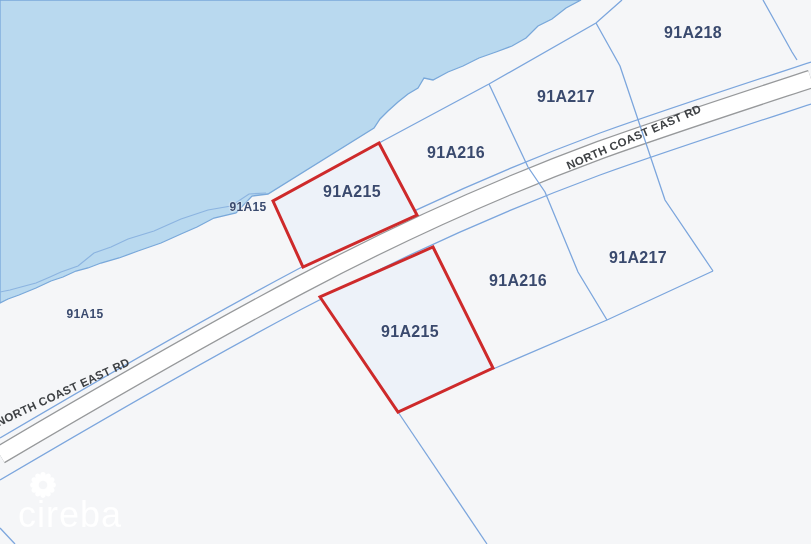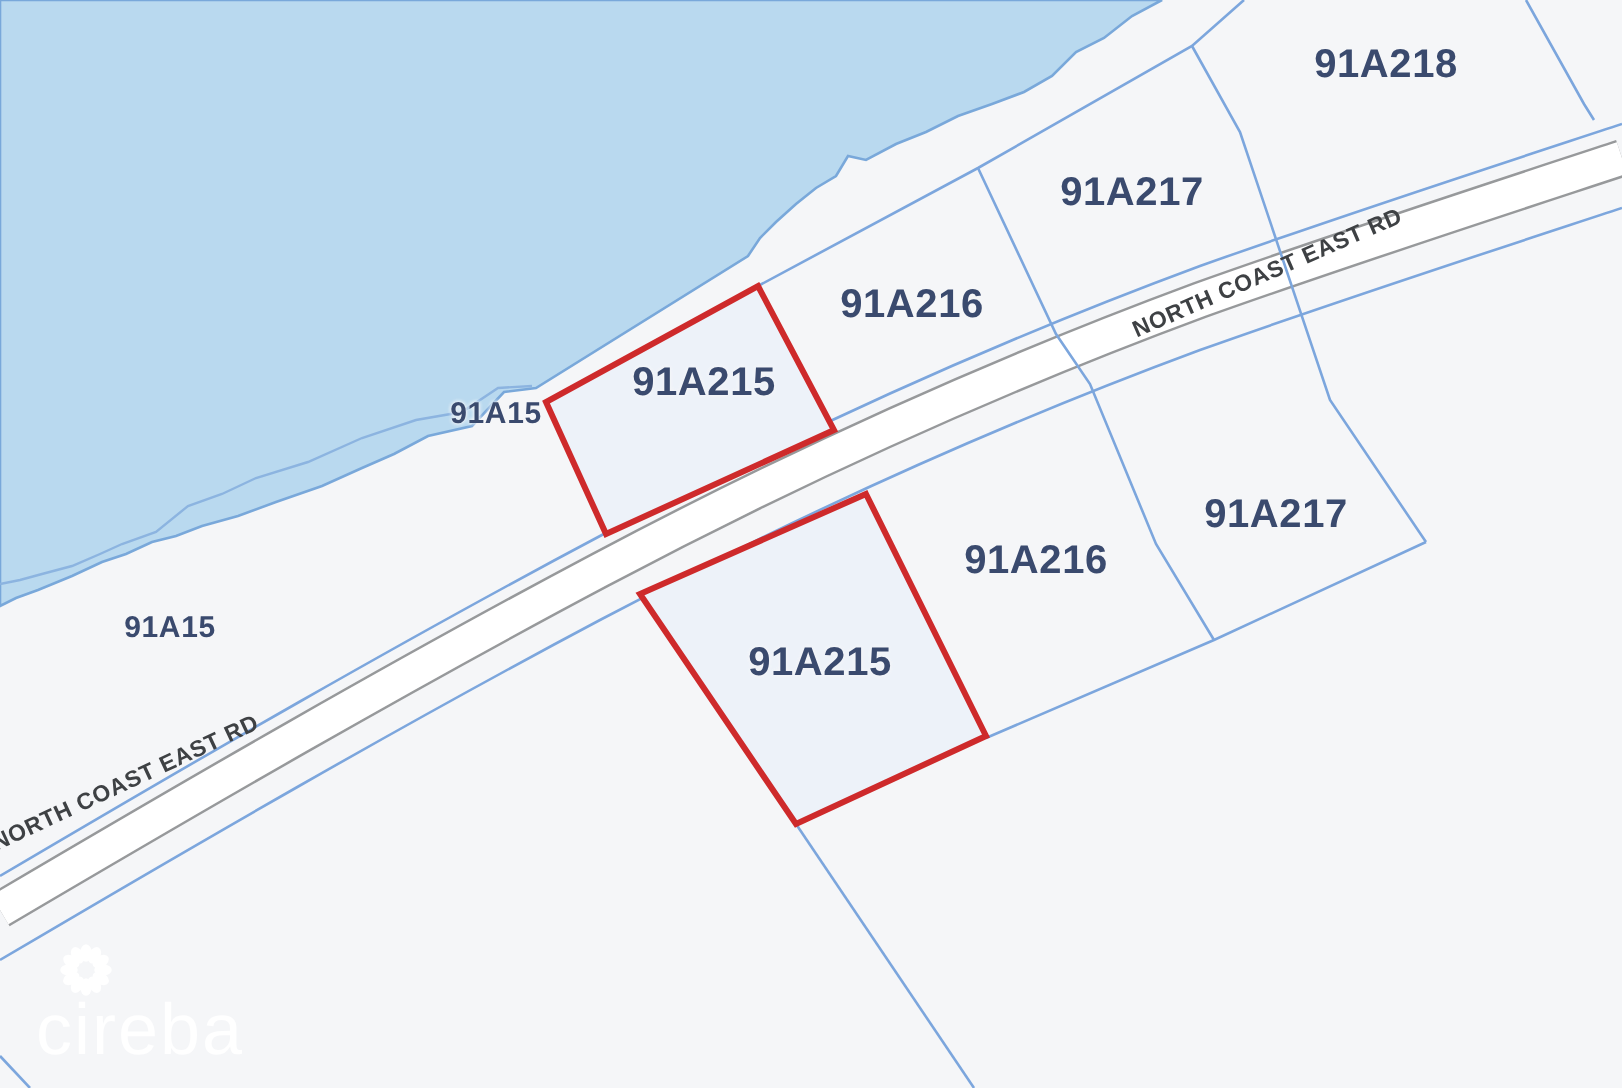--- a/index.html
+++ b/index.html
@@ -5,25 +5,25 @@
   html,body{margin:0;padding:0;}
   body{
     width:811px;height:544px;overflow:hidden;position:relative;
     background:#f5f6f8;
     font-family:"Liberation Sans", sans-serif;
   }
   #map{position:absolute;left:0;top:0;width:811px;height:544px;}
   #map svg{position:absolute;left:0;top:0;}
   .lbl{
     position:absolute;transform:translate(-50%,-50%);
-    color:#3a4a6e;font-weight:bold;font-size:20px;letter-spacing:.3px;
+    color:#3a4a6e;font-weight:bold;font-size:16px;letter-spacing:.3px;
     white-space:nowrap;text-shadow:0 0 2px #f5f6f8,0 0 2px #f5f6f8;
     user-select:none;
   }
-  .lbl.small{font-size:15px;}
+  .lbl.small{font-size:12px;}
   .roadlbl{
     position:absolute;transform:translate(-50%,-50%) rotate(-23.5deg);
     color:#3e4144;font-weight:bold;font-size:11.5px;letter-spacing:.4px;
     white-space:nowrap;user-select:none;
   }
   .roadlbl.sw{transform:translate(-50%,-50%) rotate(-25deg);}
   .watermark{
     position:absolute;left:16px;top:466px;width:130px;height:70px;
     pointer-events:none;
   }

